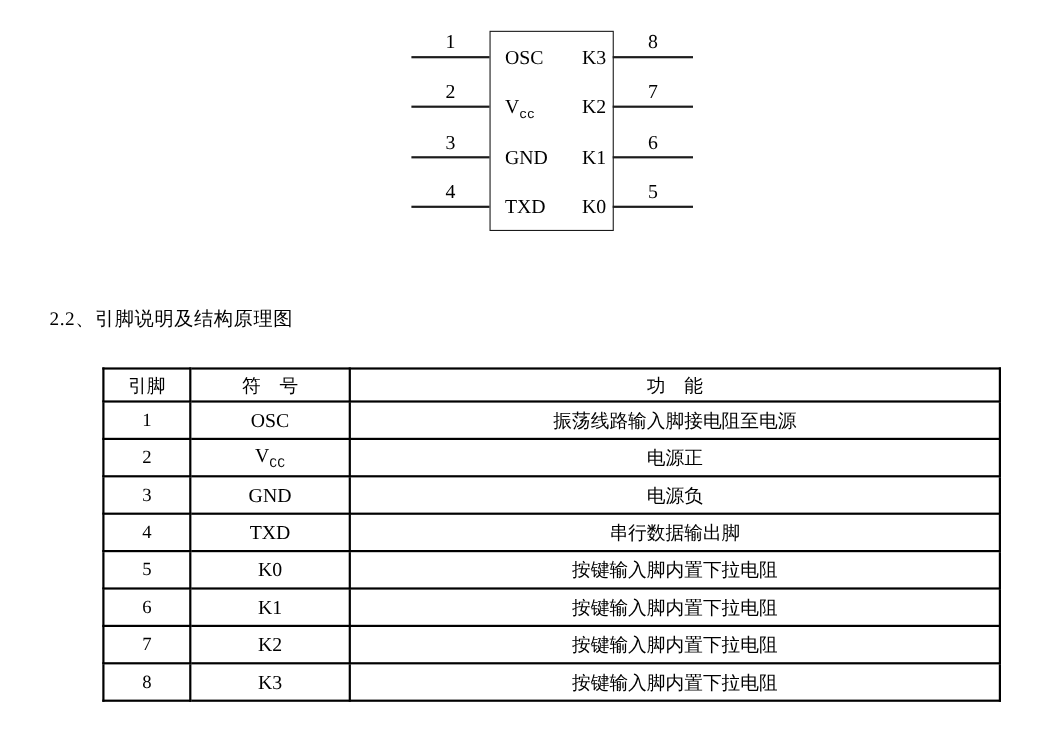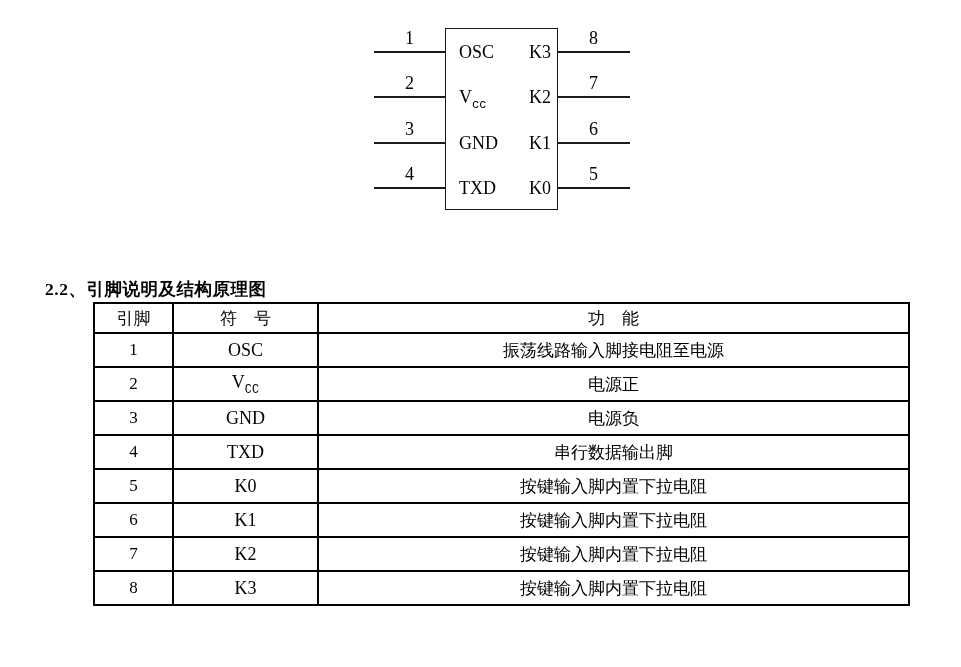--- a/index.html
+++ b/index.html
@@ -61,29 +61,29 @@
   .chip-label sub, .sym-sub {
     font-size: 12px;
     font-family: Liberation Mono, monospace;
   }
 
   
   .section-heading {
     position: absolute;
     left: 45px; top: 277px;
     font-size: 17.5px;
-    font-weight: bold;
+    font-weight: normal;
     letter-spacing: 0.5px;
     white-space: nowrap;
   }
 
   
   .pin-table {
     position: absolute;
-    left: 93px; top: 302px;
+    left: 93px; top: 334px;
     width: 815px;
     border-collapse: collapse;
     table-layout: fixed;
     border-radius: 10px;
   }
   .pin-table col.c-pin { width: 79px; }
   .pin-table col.c-sym { width: 145px; }
   .pin-table col.c-func { width: 591px; }
   .pin-table th, .pin-table td {
     border: 2px solid #000000;

